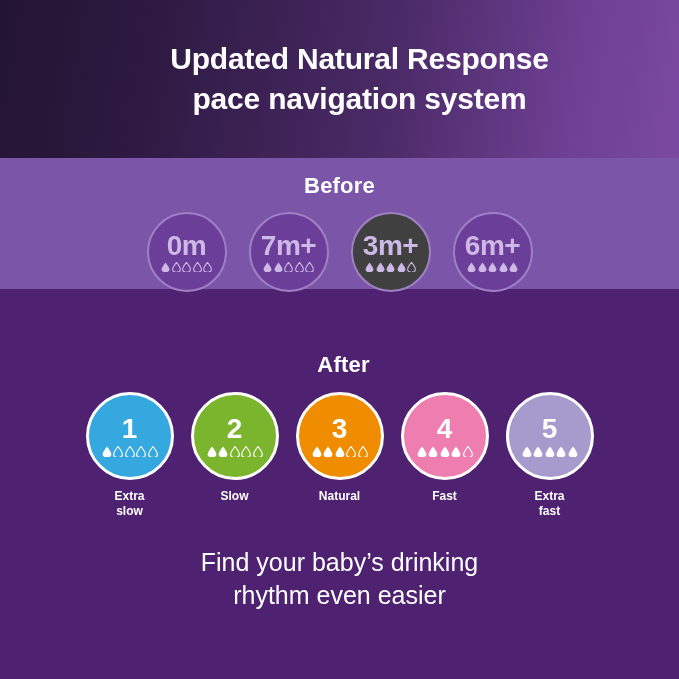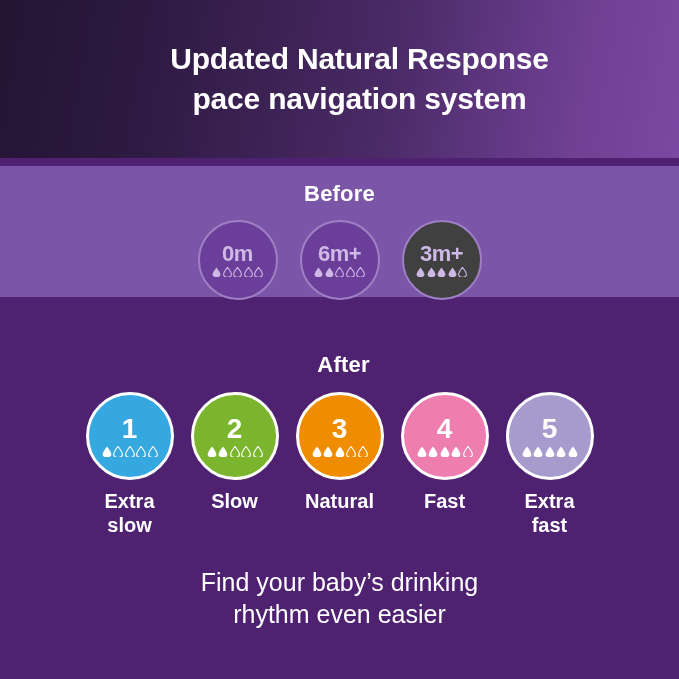--- a/index.html
+++ b/index.html
@@ -36,21 +36,21 @@
     font-weight: bold;
     line-height: 1.33;
     letter-spacing: -0.2px;
     padding: 0 40px;
   }
   .header-title .l2 { display: block; }
 
   
   .before-band {
     position: absolute;
-    left: 0; top: 166px;
+    left: 0; top: 158px;
     width: 679px;
     height: 131px;
     background: #7a55a8;
   }
   .section-heading {
     text-align: center;
     color: #ffffff;
     font-weight: bold;
     font-size: 22px;
     letter-spacing: 0.2px;
@@ -73,21 +73,21 @@
     background: #6b3f99;
     border: 2px solid #9f80c4;
     box-sizing: border-box;
     display: flex;
     flex-direction: column;
     align-items: center;
     justify-content: center;
   }
   .before-label {
     color: #cdb8e6;
-    font-size: 22px;
+    font-size: 28px;
     font-weight: bold;
     line-height: 1;
     letter-spacing: -0.5px;
     margin-bottom: 2px;
   }
   .drops {
     display: flex;
     align-items: center;
     gap: 1.5px;
     line-height: 0;
@@ -142,21 +142,21 @@
   }
   .after-num {
     color: #ffffff;
     font-size: 28px;
     font-weight: bold;
     line-height: 1;
     margin-bottom: 3px;
   }
   .after-label {
     color: #ffffff;
-    font-size: 20px;
+    font-size: 12px;
     font-weight: bold;
     text-align: center;
     line-height: 1.22;
     margin-top: 9px;
   }
 
   
   .tagline {
     text-align: center;
     color: #ffffff;
@@ -199,21 +199,21 @@
             </svg>
             <svg width="9" height="10.62" viewBox="0 0 20 24" class="drop-svg">
               <path d="M10 1 C10 1 1.2 12.2 1.2 16.6 C1.2 21.1 5.1 23.4 10 23.4 C14.9 23.4 18.8 21.1 18.8 16.6 C18.8 12.2 10 1 10 1 Z" fill="none" stroke="#cdb8e6" stroke-width="2.4"></path>
             </svg>
             <svg width="9" height="10.62" viewBox="0 0 20 24" class="drop-svg">
               <path d="M10 1 C10 1 1.2 12.2 1.2 16.6 C1.2 21.1 5.1 23.4 10 23.4 C14.9 23.4 18.8 21.1 18.8 16.6 C18.8 12.2 10 1 10 1 Z" fill="none" stroke="#cdb8e6" stroke-width="2.4"></path>
             </svg>
           </div>
         </div>
         <div class="before-circle" style="background: rgb(107, 63, 153); border-color: rgb(159, 128, 196);">
-          <div class="before-label" style="color: rgb(205, 184, 230);">6m+</div>
+          <div class="before-label" style="color: rgb(205, 184, 230);">7m+</div>
           <div class="drops">
             <svg width="9" height="10.62" viewBox="0 0 20 24" class="drop-svg">
               <path d="M10 1 C10 1 1.2 12.2 1.2 16.6 C1.2 21.1 5.1 23.4 10 23.4 C14.9 23.4 18.8 21.1 18.8 16.6 C18.8 12.2 10 1 10 1 Z" fill="#cdb8e6" stroke="none"></path>
             </svg>
             <svg width="9" height="10.62" viewBox="0 0 20 24" class="drop-svg">
               <path d="M10 1 C10 1 1.2 12.2 1.2 16.6 C1.2 21.1 5.1 23.4 10 23.4 C14.9 23.4 18.8 21.1 18.8 16.6 C18.8 12.2 10 1 10 1 Z" fill="#cdb8e6" stroke="none"></path>
             </svg>
             <svg width="9" height="10.62" viewBox="0 0 20 24" class="drop-svg">
               <path d="M10 1 C10 1 1.2 12.2 1.2 16.6 C1.2 21.1 5.1 23.4 10 23.4 C14.9 23.4 18.8 21.1 18.8 16.6 C18.8 12.2 10 1 10 1 Z" fill="none" stroke="#cdb8e6" stroke-width="2.4"></path>
             </svg>
@@ -235,20 +235,40 @@
               <path d="M10 1 C10 1 1.2 12.2 1.2 16.6 C1.2 21.1 5.1 23.4 10 23.4 C14.9 23.4 18.8 21.1 18.8 16.6 C18.8 12.2 10 1 10 1 Z" fill="#cdb8e6" stroke="none"></path>
             </svg>
             <svg width="9" height="10.62" viewBox="0 0 20 24" class="drop-svg">
               <path d="M10 1 C10 1 1.2 12.2 1.2 16.6 C1.2 21.1 5.1 23.4 10 23.4 C14.9 23.4 18.8 21.1 18.8 16.6 C18.8 12.2 10 1 10 1 Z" fill="#cdb8e6" stroke="none"></path>
             </svg>
             <svg width="9" height="10.62" viewBox="0 0 20 24" class="drop-svg">
               <path d="M10 1 C10 1 1.2 12.2 1.2 16.6 C1.2 21.1 5.1 23.4 10 23.4 C14.9 23.4 18.8 21.1 18.8 16.6 C18.8 12.2 10 1 10 1 Z" fill="#cdb8e6" stroke="none"></path>
             </svg>
             <svg width="9" height="10.62" viewBox="0 0 20 24" class="drop-svg">
               <path d="M10 1 C10 1 1.2 12.2 1.2 16.6 C1.2 21.1 5.1 23.4 10 23.4 C14.9 23.4 18.8 21.1 18.8 16.6 C18.8 12.2 10 1 10 1 Z" fill="none" stroke="#cdb8e6" stroke-width="2.4"></path>
+            </svg>
+          </div>
+        </div>
+        <div class="before-circle" style="background: rgb(107, 63, 153); border-color: rgb(159, 128, 196);">
+          <div class="before-label" style="color: rgb(205, 184, 230);">6m+</div>
+          <div class="drops">
+            <svg width="9" height="10.62" viewBox="0 0 20 24" class="drop-svg">
+              <path d="M10 1 C10 1 1.2 12.2 1.2 16.6 C1.2 21.1 5.1 23.4 10 23.4 C14.9 23.4 18.8 21.1 18.8 16.6 C18.8 12.2 10 1 10 1 Z" fill="#cdb8e6" stroke="none"></path>
+            </svg>
+            <svg width="9" height="10.62" viewBox="0 0 20 24" class="drop-svg">
+              <path d="M10 1 C10 1 1.2 12.2 1.2 16.6 C1.2 21.1 5.1 23.4 10 23.4 C14.9 23.4 18.8 21.1 18.8 16.6 C18.8 12.2 10 1 10 1 Z" fill="#cdb8e6" stroke="none"></path>
+            </svg>
+            <svg width="9" height="10.62" viewBox="0 0 20 24" class="drop-svg">
+              <path d="M10 1 C10 1 1.2 12.2 1.2 16.6 C1.2 21.1 5.1 23.4 10 23.4 C14.9 23.4 18.8 21.1 18.8 16.6 C18.8 12.2 10 1 10 1 Z" fill="#cdb8e6" stroke="none"></path>
+            </svg>
+            <svg width="9" height="10.62" viewBox="0 0 20 24" class="drop-svg">
+              <path d="M10 1 C10 1 1.2 12.2 1.2 16.6 C1.2 21.1 5.1 23.4 10 23.4 C14.9 23.4 18.8 21.1 18.8 16.6 C18.8 12.2 10 1 10 1 Z" fill="#cdb8e6" stroke="none"></path>
+            </svg>
+            <svg width="9" height="10.62" viewBox="0 0 20 24" class="drop-svg">
+              <path d="M10 1 C10 1 1.2 12.2 1.2 16.6 C1.2 21.1 5.1 23.4 10 23.4 C14.9 23.4 18.8 21.1 18.8 16.6 C18.8 12.2 10 1 10 1 Z" fill="#cdb8e6" stroke="none"></path>
             </svg>
           </div>
         </div>
       </div>
   </div>
 
   <div class="notch"></div>
 
   <div class="after-section">
     <div class="section-heading after-heading">After</div>

